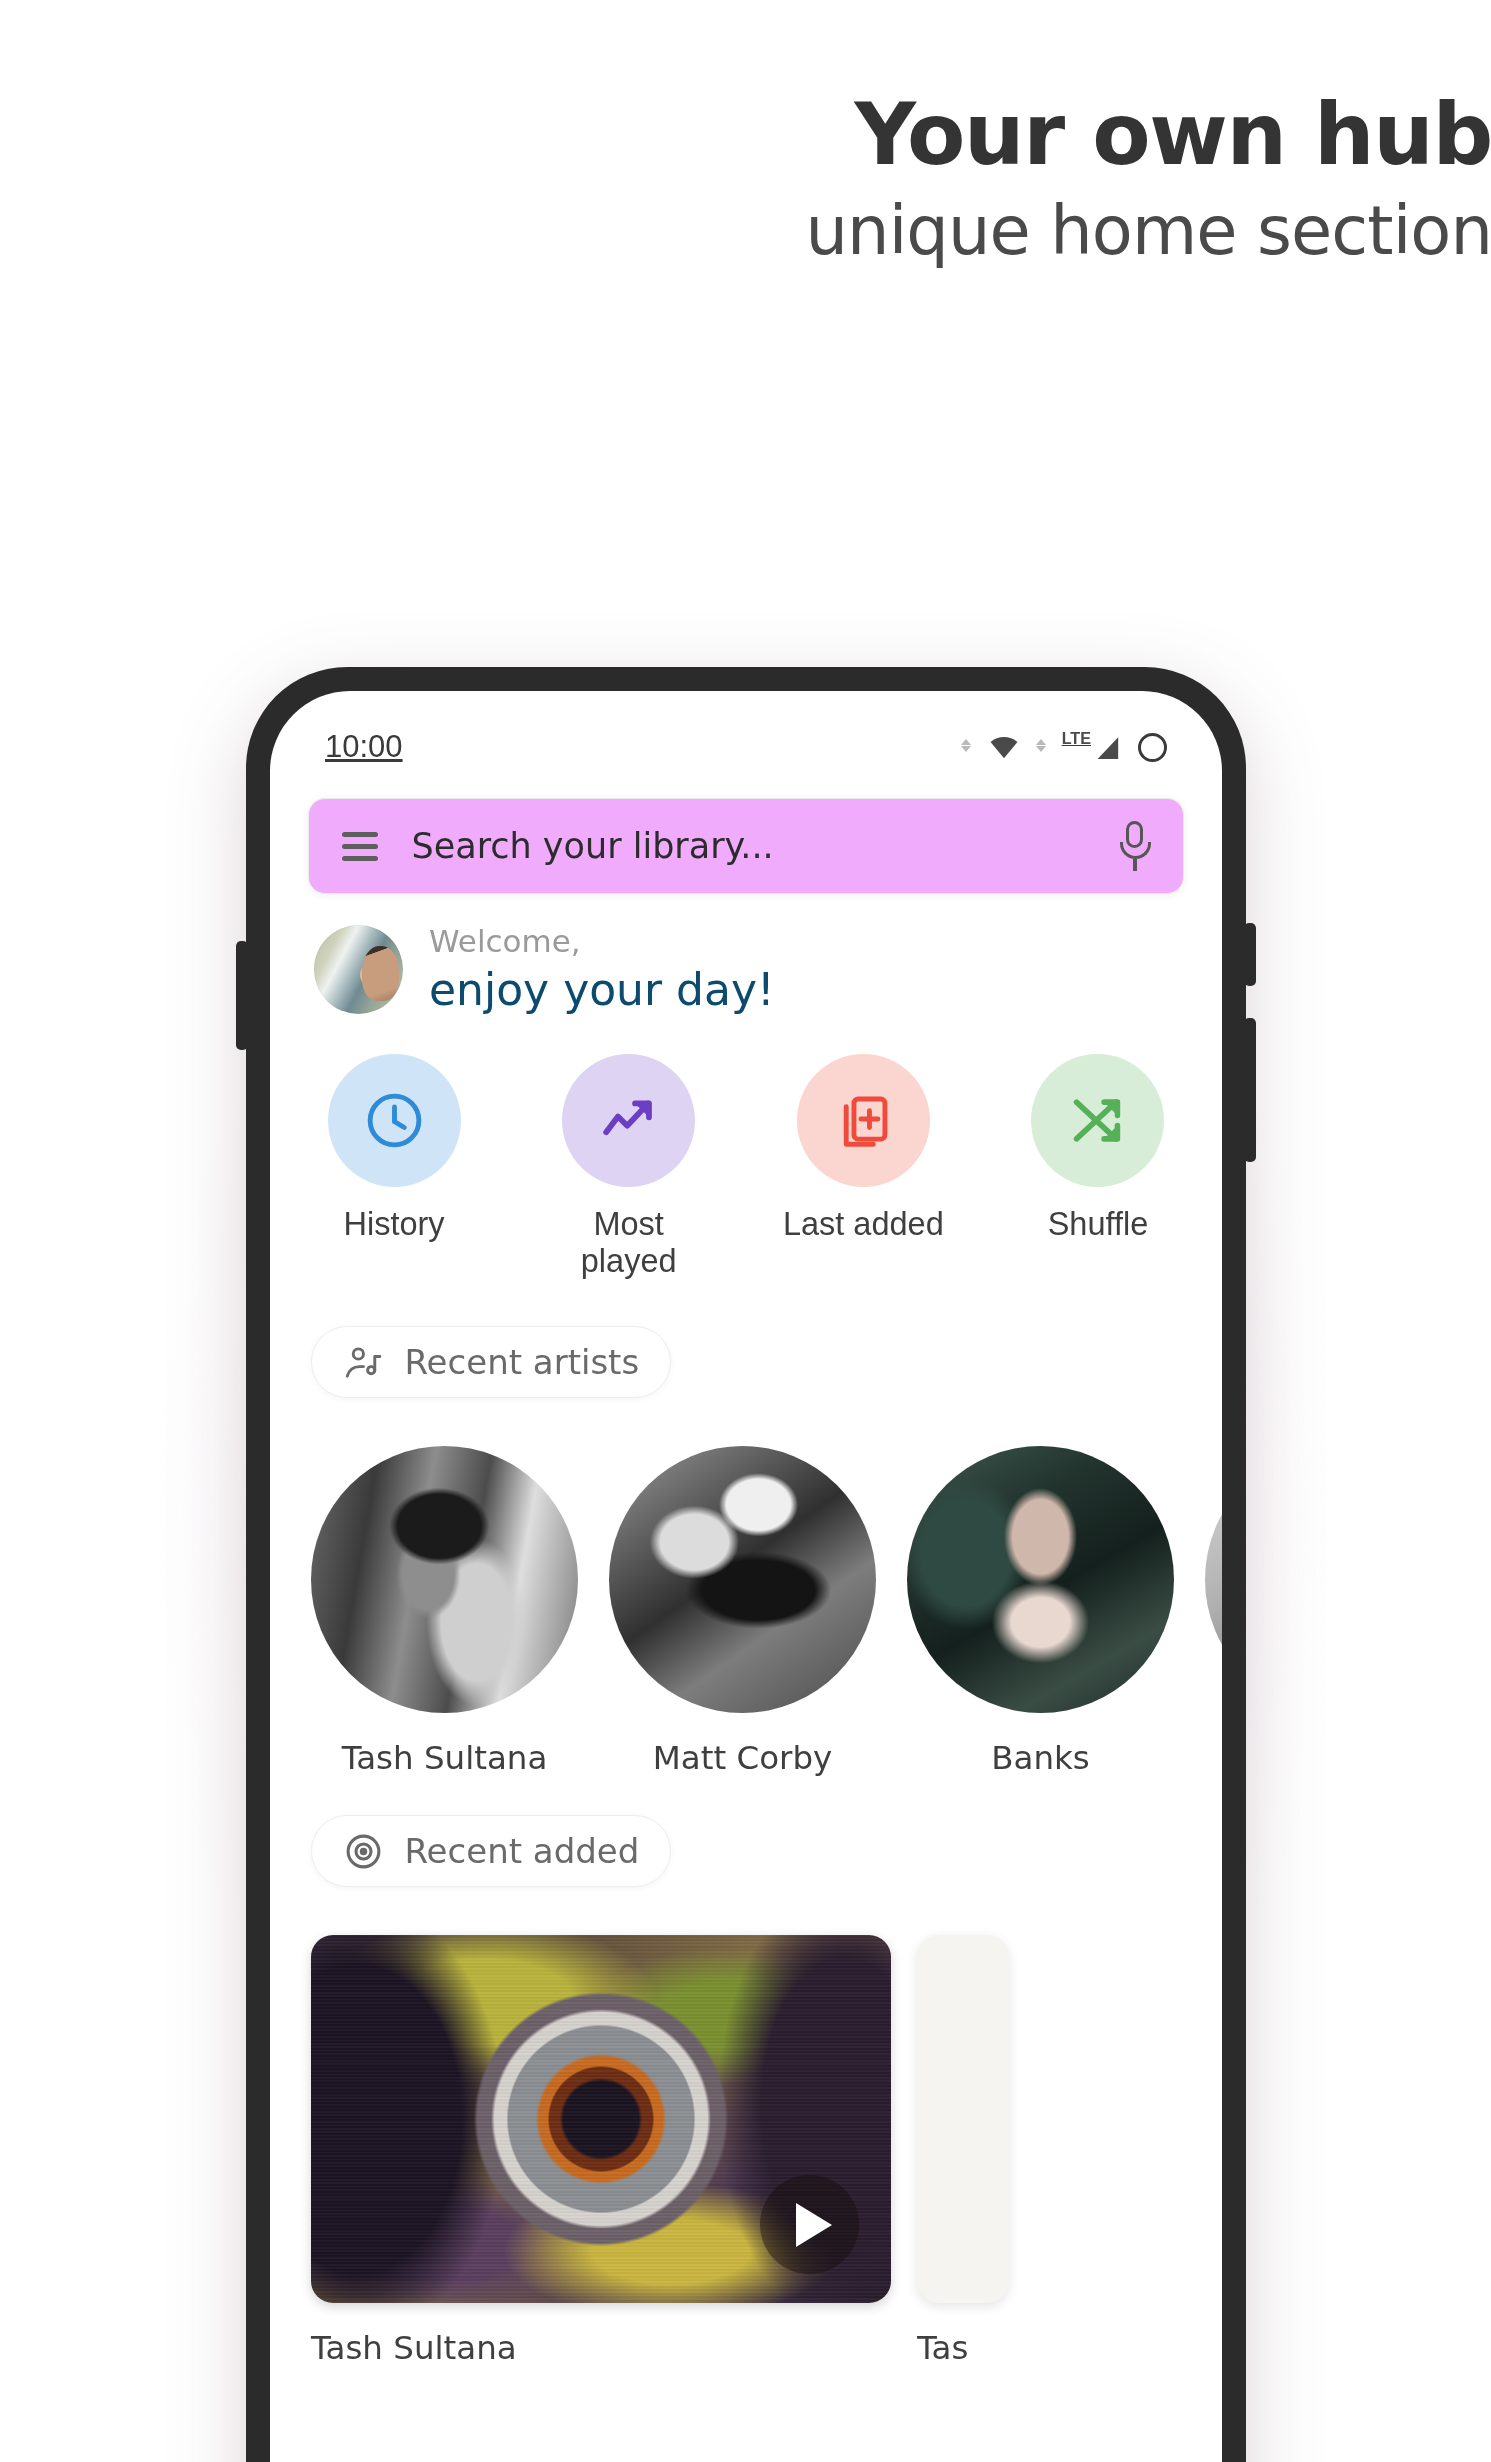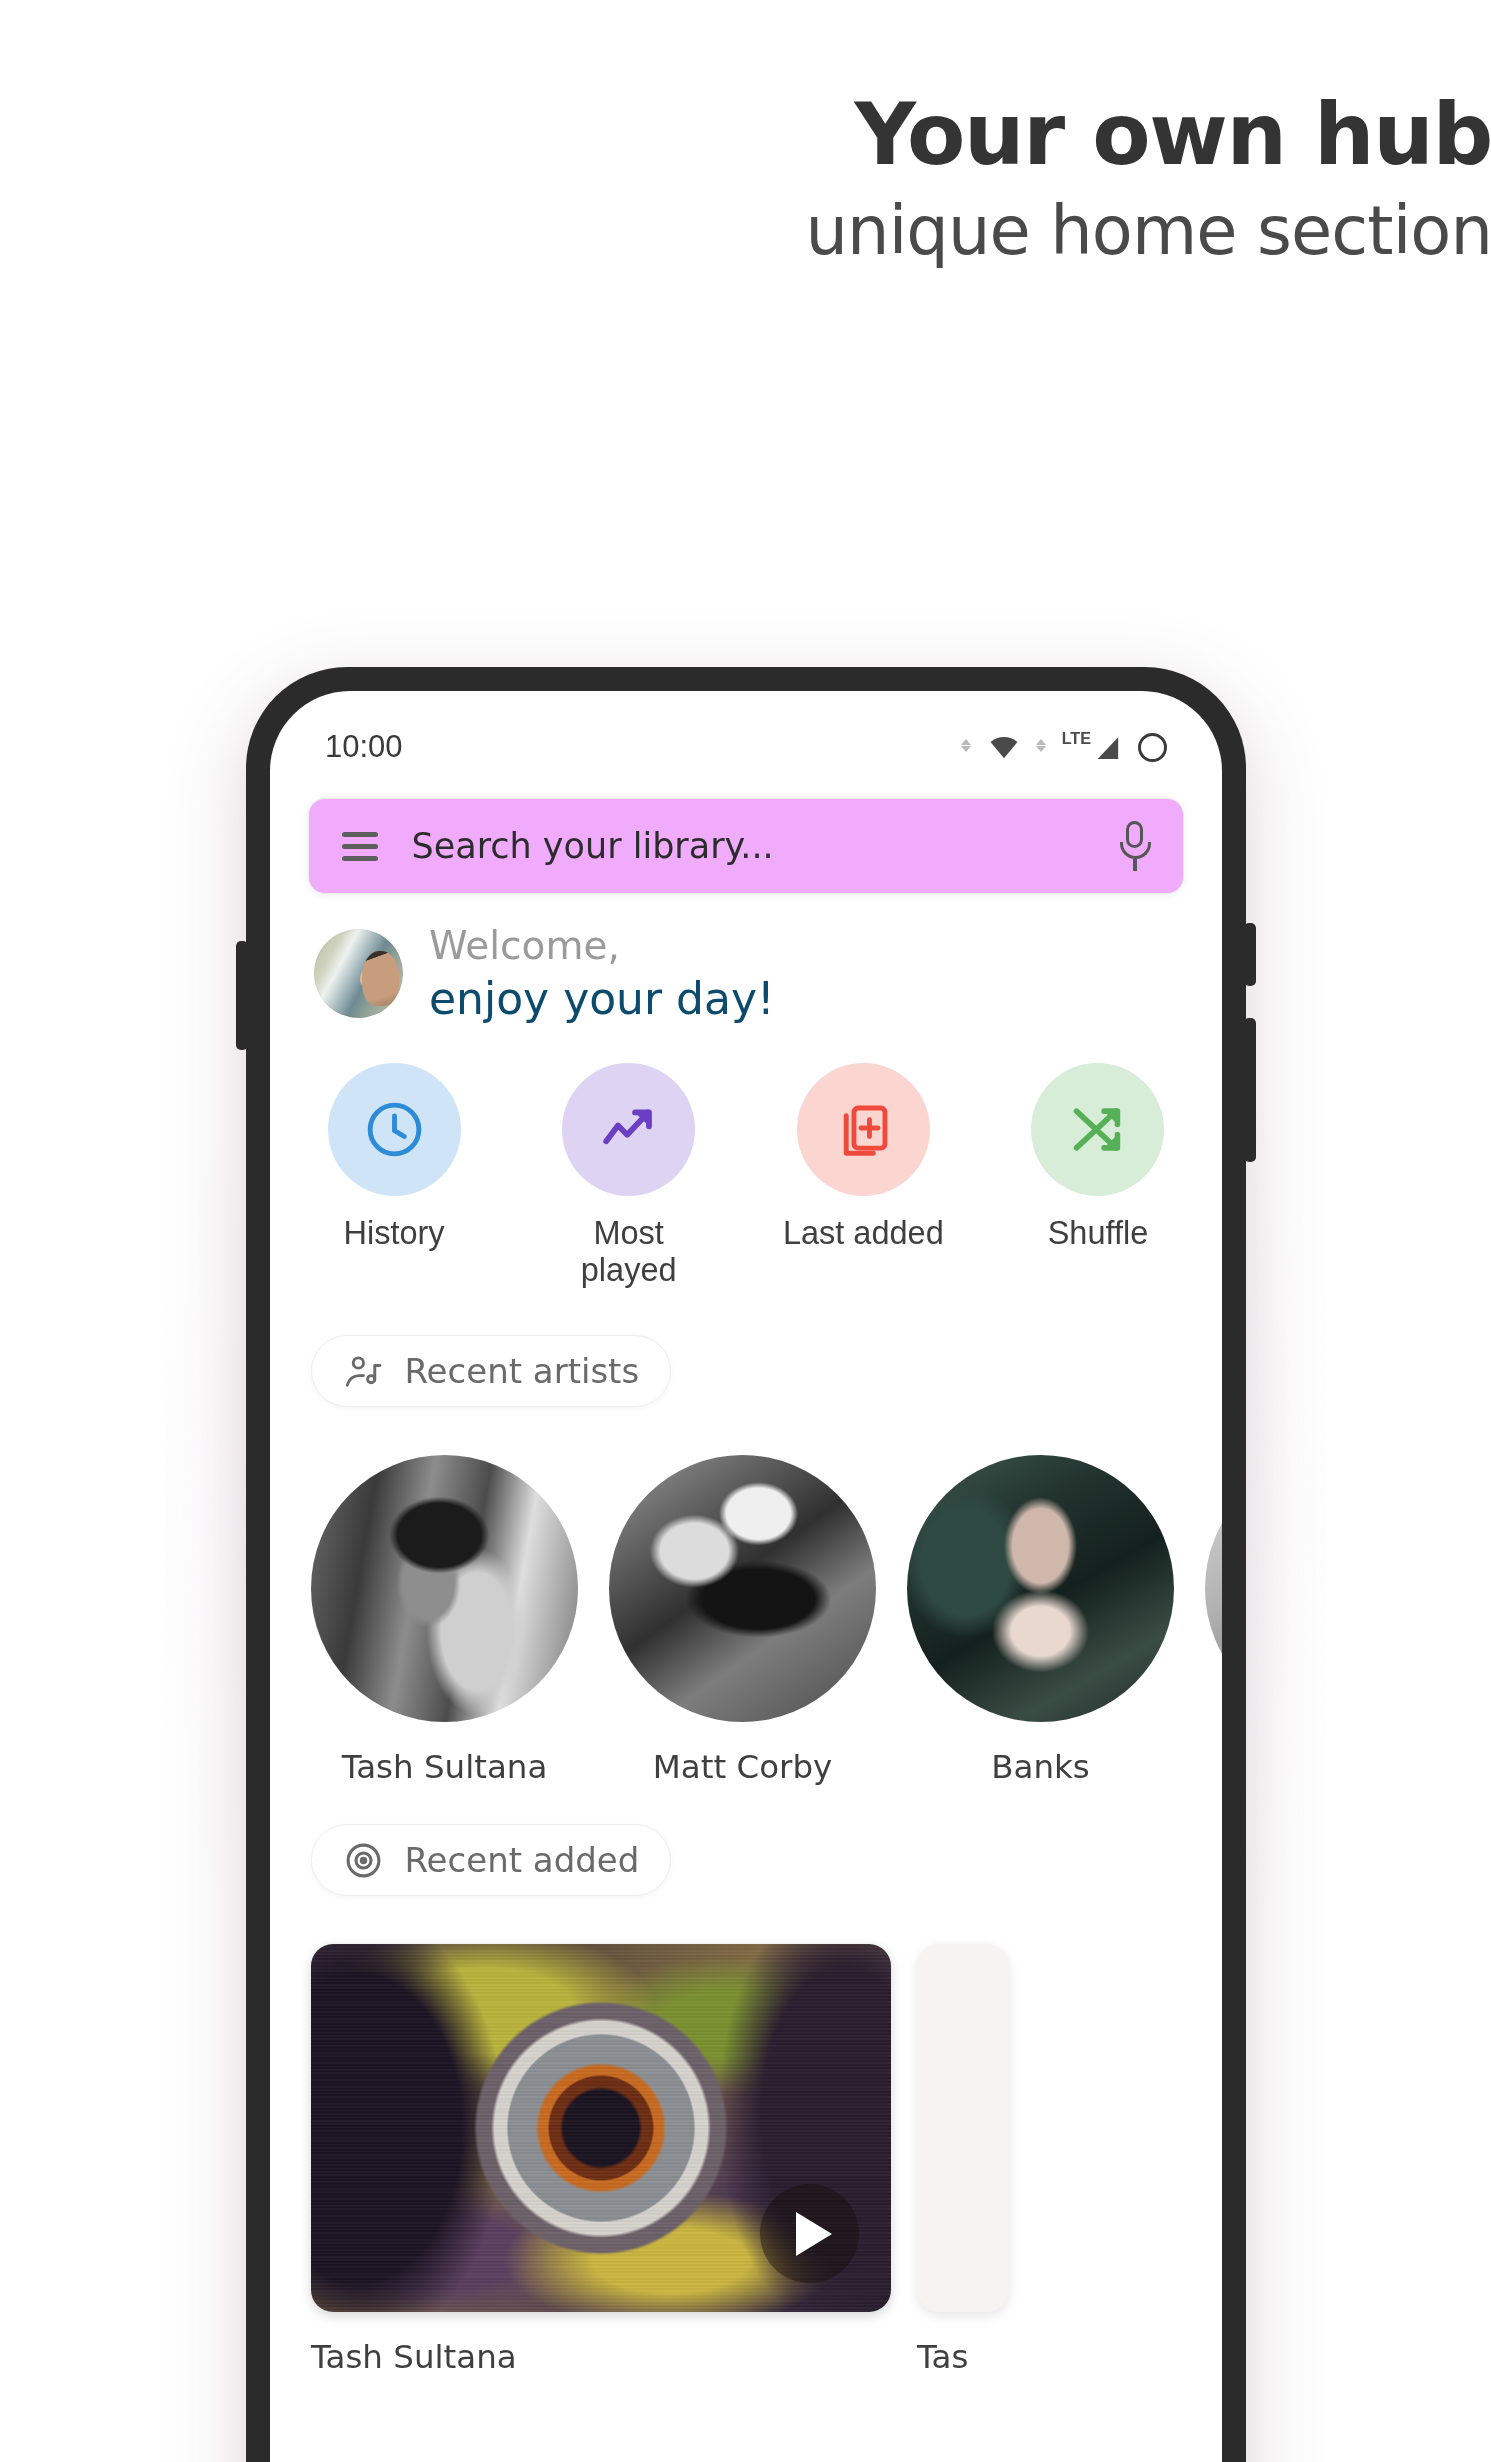--- a/index.html
+++ b/index.html
@@ -54,21 +54,21 @@
   .btn-side{ position:absolute; background:#2b2b2b; border-radius:5.1px; }
   .btn-left-1{ left:-10.3px; top:274px; width:12px; height:109px; }
   .btn-right-1{ right:-10.3px; top:256px; width:12px; height:63px; }
   .btn-right-2{ right:-10.3px; top:351px; width:12px; height:144px; }
 
   
   .statusbar{
     height:92px; display:flex; align-items:center;
     justify-content:space-between;
     padding:20.5px 55px 0 55px;
-    font-size:31px; color:#3a3a3a;
+    font-size:31px; color:#3a3a3a;text-decoration:underline;
   }
   .status-icons{ display:flex; align-items:center; gap:15.4px; }
   .icon-wifi{ width:34px; height:34px; }
   .icon-lte{ display:flex; align-items:flex-end; gap:2.6px; }
   .lte-text{ font-size:16.2px; font-weight:700; color:#4a4a4a; line-height:1; margin-bottom:19px;}
   .icon-batt{
     width:29px; height:29px; border:3.4px solid #3a3a3a; border-radius:50%;
   }
   .updown{ display:flex; flex-direction:column; gap:1.7px; margin-bottom:3.4px;}
   .updown i{ display:block; width:0;height:0;border-left:5.1px solid transparent;border-right:5.1px solid transparent;}
@@ -106,21 +106,21 @@
       radial-gradient(circle at 66% 56%, #d8b79c 0 16%, rgba(216,183,156,0) 17%),
       linear-gradient(118deg,#b9bfa4 0%, #cfd2bc 22%, #eef2f0 33%, #a9bcc0 46%, #6f8a92 58%, #93a396 72%, #c7c9ae 100%);
     flex:0 0 auto; overflow:hidden; position:relative;
     box-shadow:inset 0 0 0 0.9px rgba(0,0,0,0.04);
   }
   .avatar::after{
     content:""; position:absolute; left:54%; top:24%;
     width:42%; height:62%; border-radius:46% 46% 40% 40%;
     background:linear-gradient(160deg,#3a3028 0 16%, #c79d7d 17% 78%, #9d7b60 100%);
   }
-  .welcome-text .w1{ font-size:39px; color:#9a9a9a; font-family:"DejaVu Sans", sans-serif; }
+  .welcome-text .w1{ font-size:31px; color:#9a9a9a; font-family:"DejaVu Sans", sans-serif; }
   .welcome-text .w2{ font-size:44px; color:#0c4a6e; margin-top:5.1px; font-family:"DejaVu Sans", sans-serif; }
 
   
   .quick{
     display:flex; justify-content:space-between;
     margin:39px 43px 0 43px;
   }
   .qa{ width:162px; text-align:center; cursor:pointer; }
   .qa-circle{
     width:133px; height:133px; border-radius:50%;

